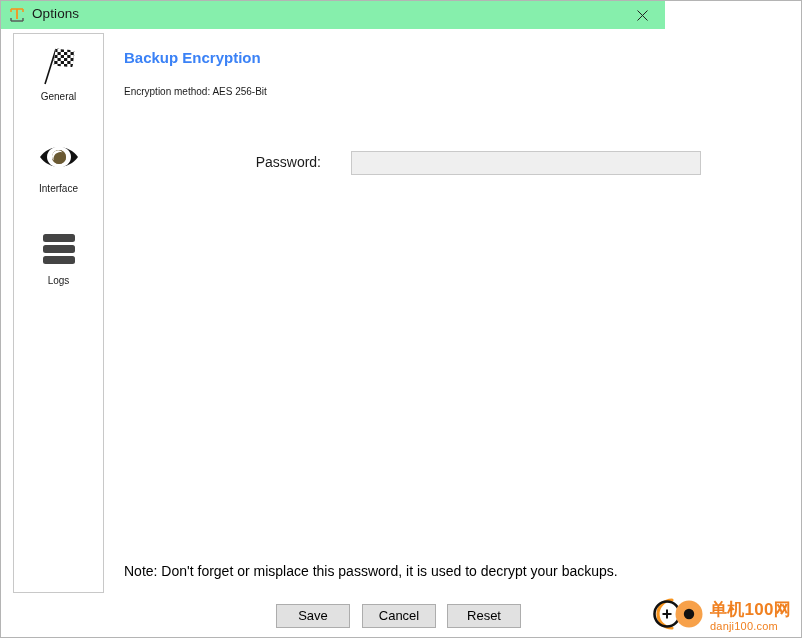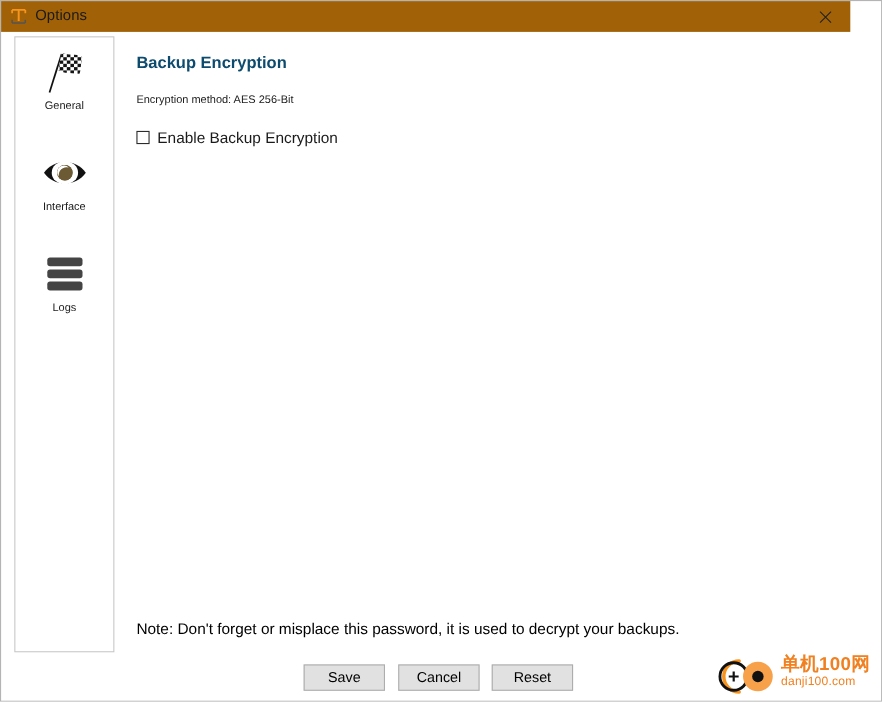--- a/index.html
+++ b/index.html
@@ -23,22 +23,22 @@
     width: 802px; height: 638px;
     background: #ffffff;
     border: 1px solid #b4b4b4;
     box-sizing: border-box;
   }
 
   
   #titlebar {
     position: absolute;
     left: 0; top: 0;
-    width: 772px; height: 28px;
-    background: #a16207;
+    width: 664px; height: 28px;
+    background: #86efac;
   }
   #app-icon {
     position: absolute;
     left: 8px; top: 6px;
     width: 16px; height: 16px;
   }
   #title-text {
     position: absolute;
     left: 31px; top: 5px;
     font-size: 13.5px;
@@ -104,21 +104,21 @@
   #content {
     position: absolute;
     left: 122px; top: 32px;
     width: 668px; height: 560px;
   }
   #section-title {
     position: absolute;
     left: 1px; top: 16px;
     font-size: 15px;
     font-weight: bold;
-    color: #0c4a6e;
+    color: #3b82f6;
   }
   #encryption-method {
     position: absolute;
     left: 1px; top: 53px;
     font-size: 10px;
     color: #1a1a1a;
   }
   #enable-row {
     position: absolute;
     left: 1px; top: 84px;
@@ -198,20 +198,21 @@
   #btn-save   { left: 0px; }
   #btn-cancel { left: 86px; }
   #btn-reset  { left: 171px; }
 
   
   #watermark {
     position: absolute;
     left: 648px; top: 594px;
     width: 150px; height: 42px;
     display: flex;
+    align-items: center;
   }
   #wm-text {
     margin-left: 3px;
     line-height: 1;
   }
   #wm-line1 {
     font-size: 17px;
     color: #f08020;
     font-weight: bold;
     letter-spacing: .3px;
@@ -328,25 +329,25 @@
 
 
   </div>
 
   <div id="content">
 
     <div id="section-title">Backup Encryption</div>
 
     <div id="encryption-method">Encryption method: AES 256-Bit</div>
 
-    <div id="enable-row">
-      <span id="enable-checkbox"></span>
-      <span id="enable-label">Enable Backup Encryption</span>
-    </div>
-
+
+    <div class="field-row" id="row-password">
+      <span class="field-label">Password:</span>
+      <input class="field-input" type="password" disabled="" placeholder="" style="">
+    </div>
 
 
     <div id="note">Note: Don't forget or misplace this password, it is used to decrypt your backups.</div>
   </div>
 
   <div id="buttonbar">
     <button class="dlg-button" id="btn-save">Save</button>
     <button class="dlg-button" id="btn-cancel">Cancel</button>
     <button class="dlg-button" id="btn-reset">Reset</button>
   </div>

